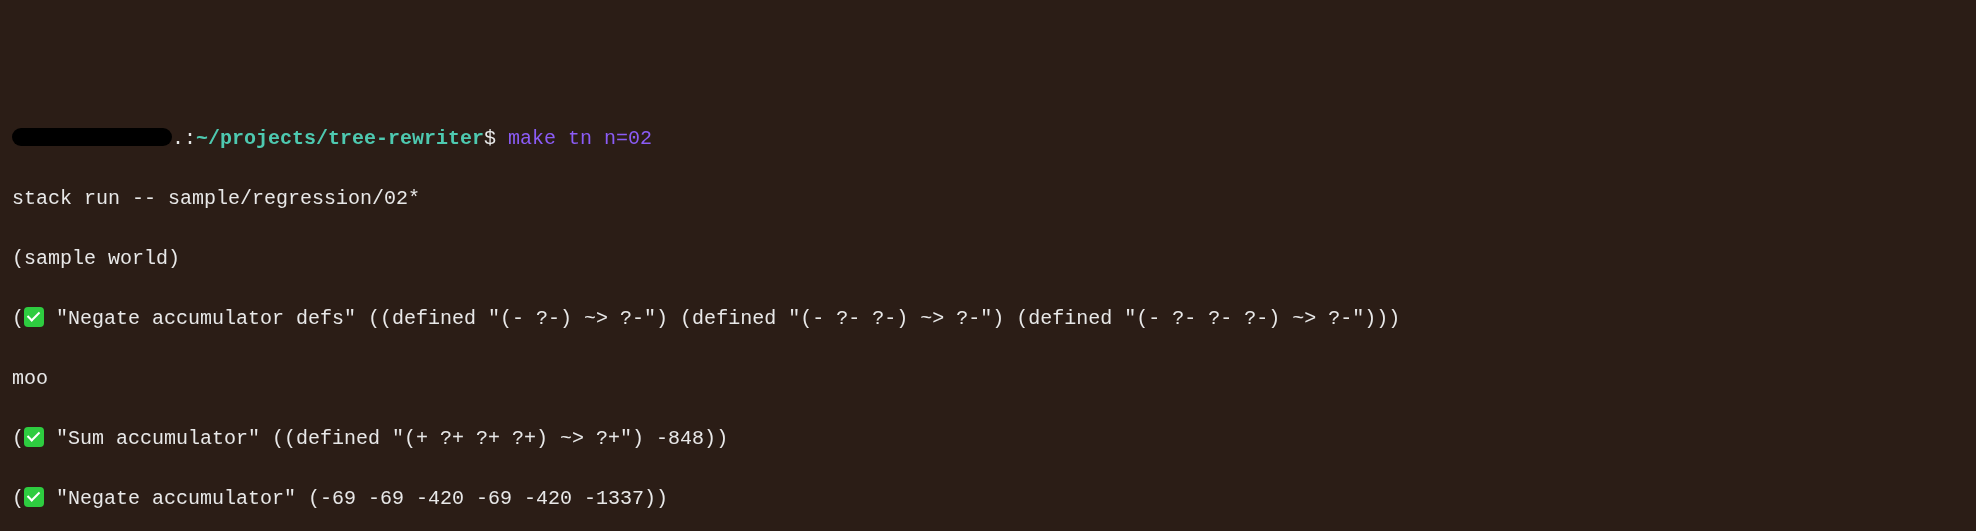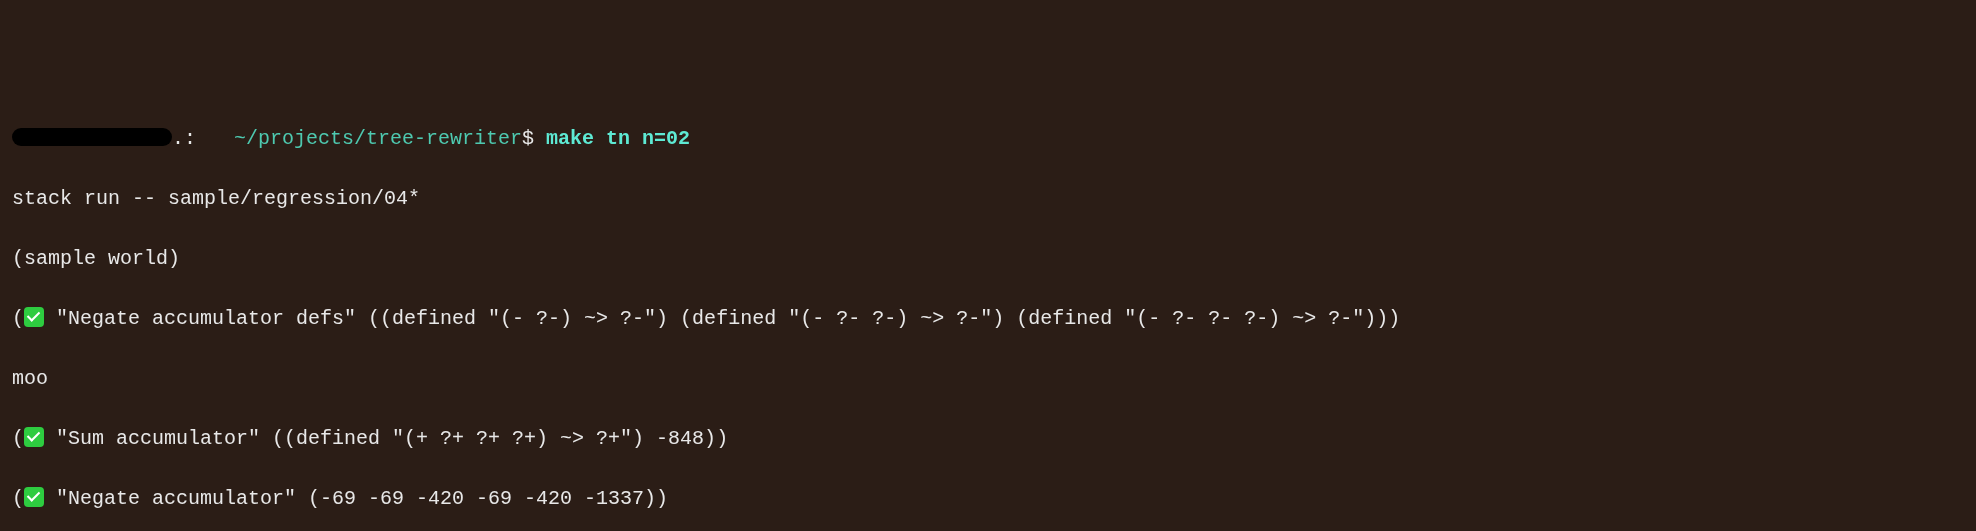--- a/index.html
+++ b/index.html
@@ -11,32 +11,30 @@
       background-color: #2b1d16;
       font-family: 'Consolas', 'Monaco', 'Courier New', monospace;
       font-size: 20px;
       line-height: 1.5;
       color: #e8e8e8;
       padding: 4px 12px;
       white-space: pre;
     }
     .prompt-path {
       color: #4ec9b0;
-      font-weight: normal;
-      margin-left: 38px;
+      font-weight: bold;
     }
     .prompt-dollar {
       color: #e8e8e8;
     }
     .prompt-host {
       color: #e8e8e8;
     }
     .command {
-      color: #5eead4;
-      font-weight: bold;
+      color: #8b5cf6;
     }
     .output-line {
       color: #e8e8e8;
     }
     .check-icon {
       display: inline-block;
       width: 20px;
       height: 20px;
       background-color: #2ecc40;
       border-radius: 4px;
@@ -67,21 +65,21 @@
       vertical-align: middle;
       margin-top: -3px;
     }
   </style>
 </head>
 <body>
 
 
 
 <span class="line"><span class="redacted"></span><span class="prompt-host">.:</span><span class="prompt-path">~/projects/tree-rewriter</span><span class="prompt-dollar">$</span> <span class="command">make tn n=02</span></span>
-<span class="line output-line">stack run -- sample/regression/04*</span>
+<span class="line output-line">stack run -- sample/regression/02*</span>
 <span class="line output-line">(sample world)</span>
 <span class="line output-line"><span>(</span><span class="check-icon"></span><span> "Negate accumulator defs" ((defined "(- ?-) ~&gt; ?-") (defined "(- ?- ?-) ~&gt; ?-") (defined "(- ?- ?- ?-) ~&gt; ?-")))</span></span>
 <span class="line output-line">moo</span>
 <span class="line output-line"><span>(</span><span class="check-icon"></span><span> "Sum accumulator" ((defined "(+ ?+ ?+ ?+) ~&gt; ?+") -848))</span></span>
 <span class="line output-line"><span>(</span><span class="check-icon"></span><span> "Negate accumulator" (-69 -69 -420 -69 -420 -1337))</span></span>
 
 
 
 
 

